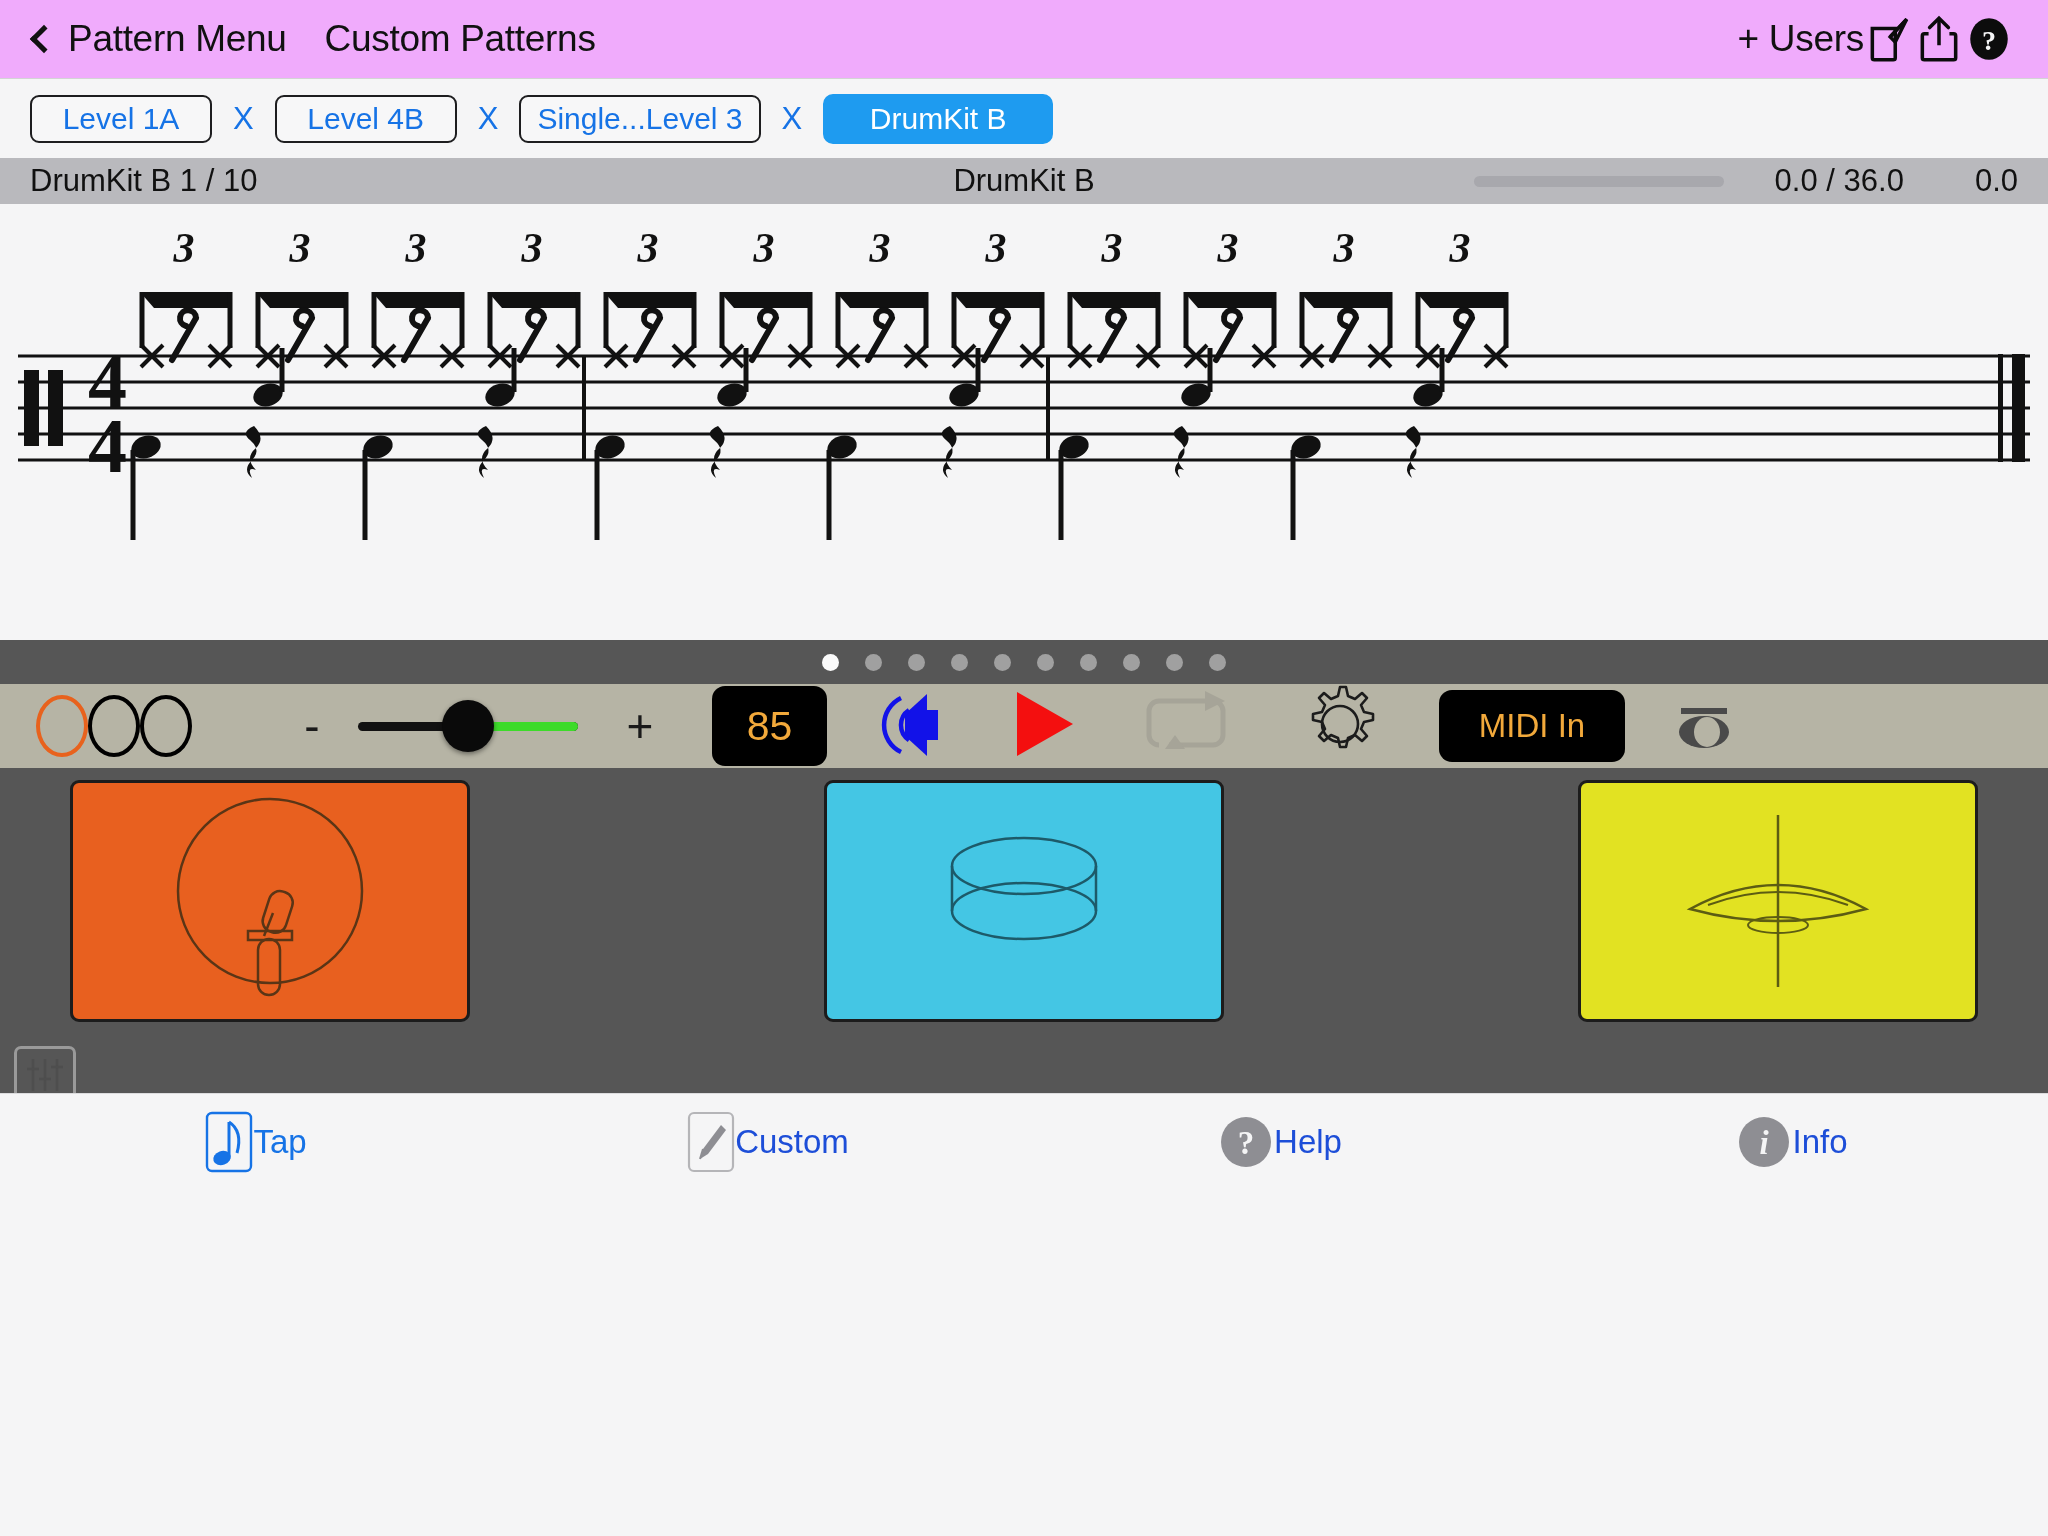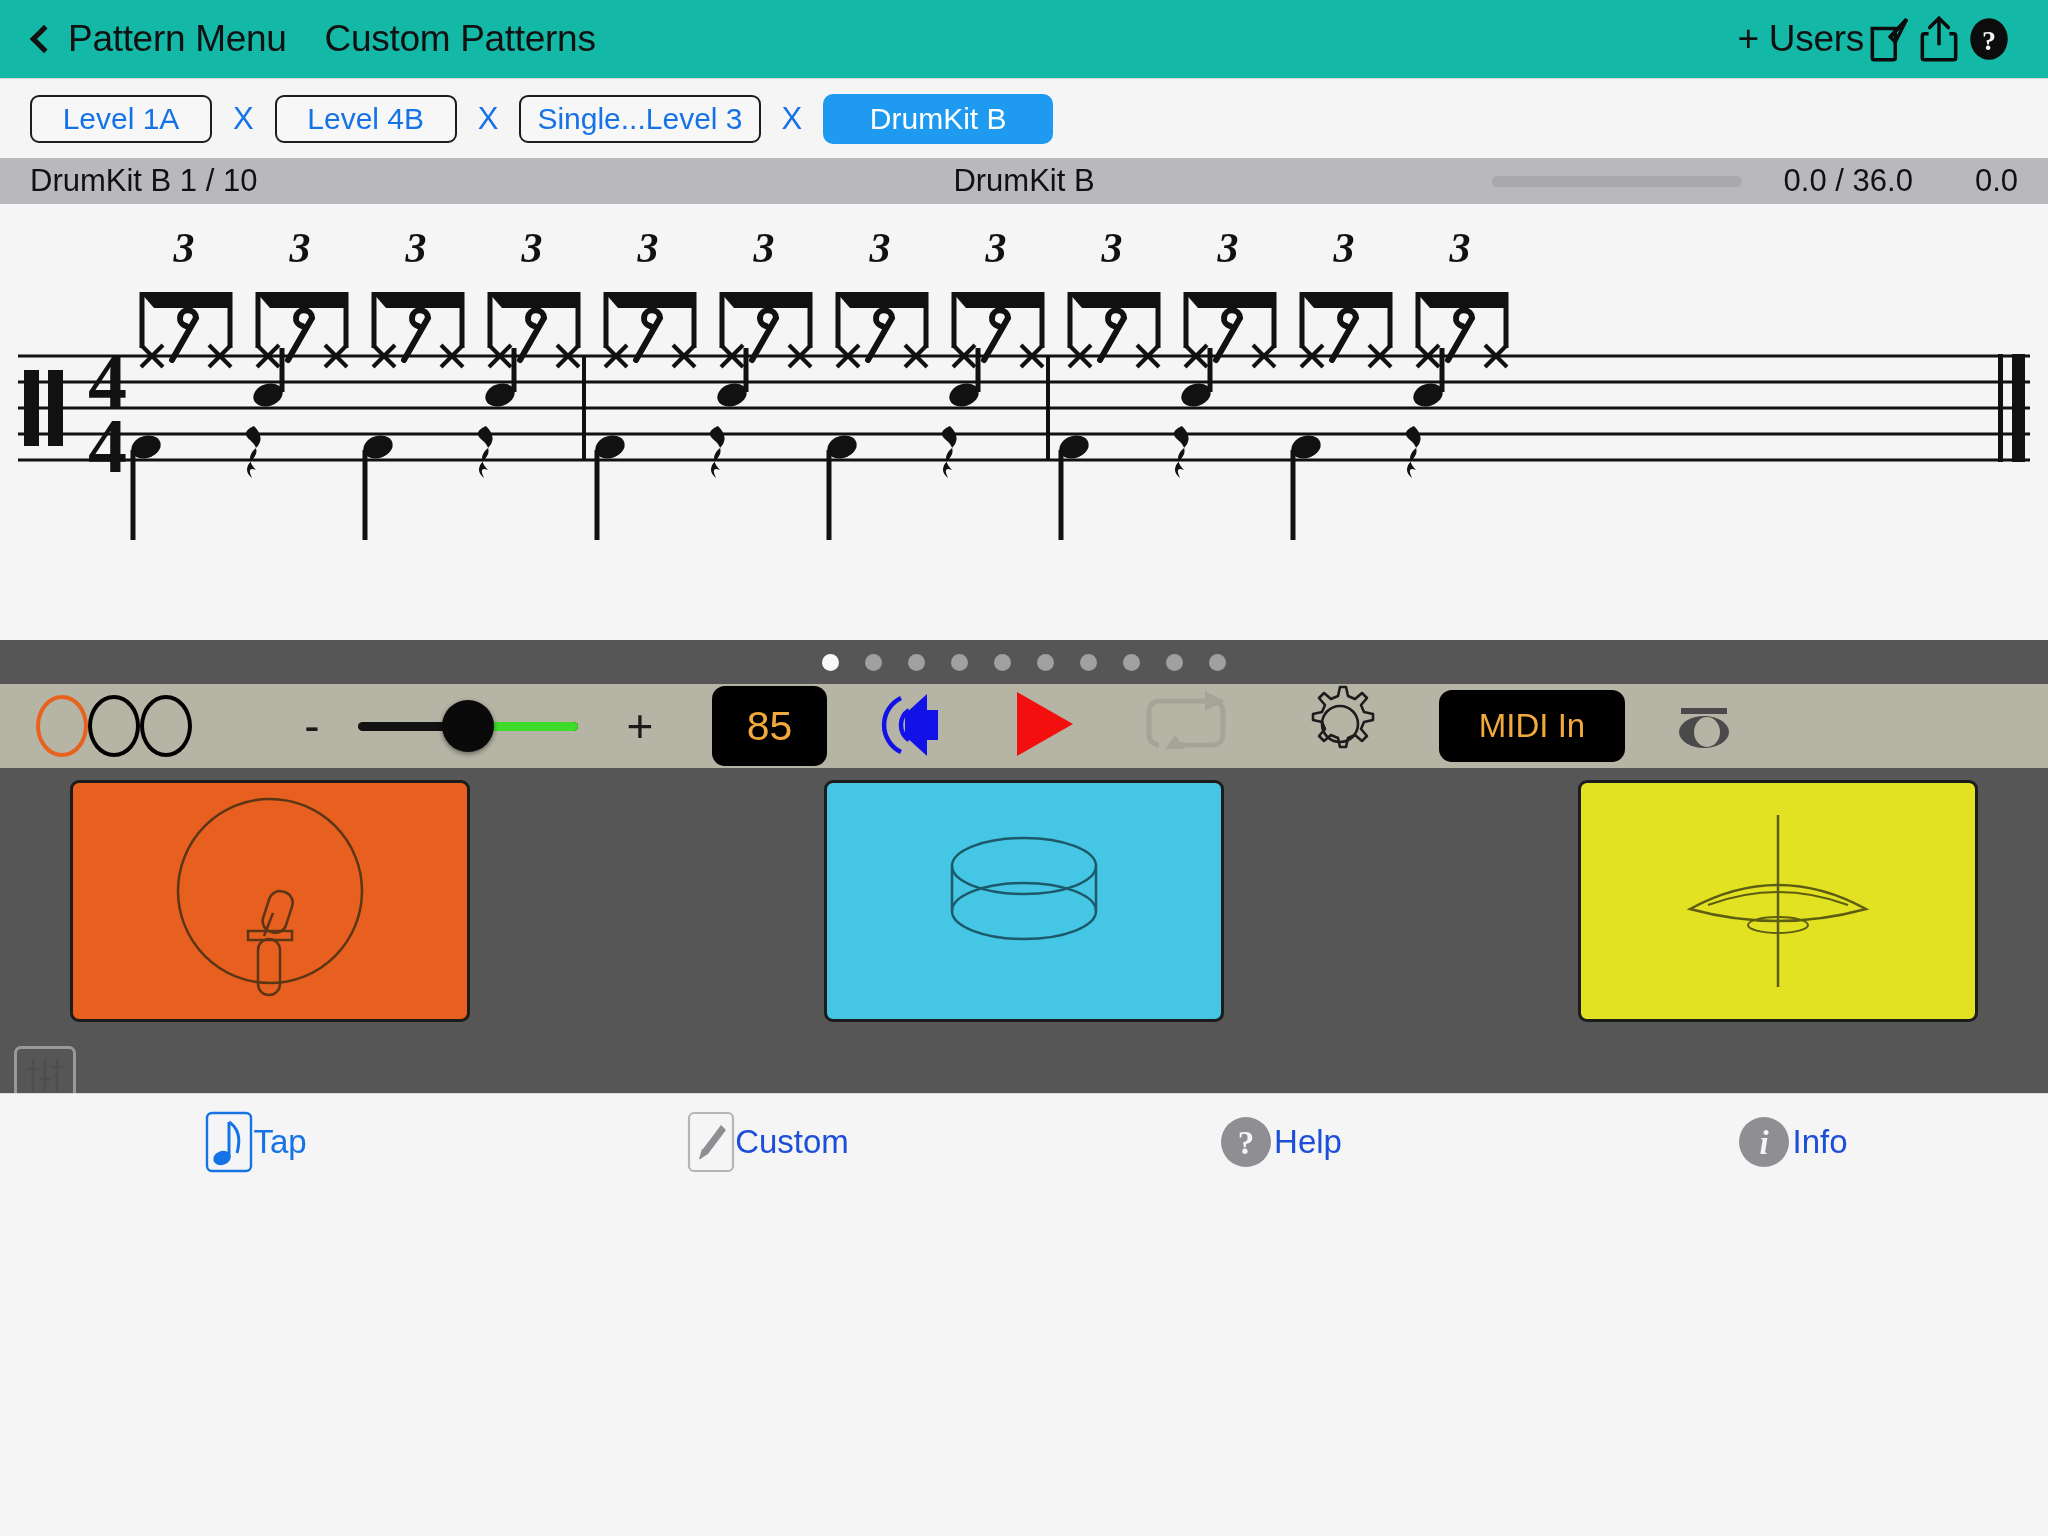--- a/index.html
+++ b/index.html
@@ -6,21 +6,21 @@
   html, body {
     width: 2048px; height: 1536px;
     font-family: "Liberation Sans", sans-serif;
     background: #f5f5f6;
     overflow: hidden;
   }
 
   
   .navbar {
     height: 78px;
-    background: #14b8a6;
+    background: #f0abfc;
     display: flex; align-items: center;
     padding: 14px 28px;
     position: relative;
     justify-content: center;
   }
   .nav-back { display: flex; align-items: center; gap: 14px; cursor: pointer; }
   .chev {
     width: 20px; height: 20px;
     border-left: 5px solid #111; border-bottom: 5px solid #111;
     transform: rotate(45deg);
@@ -63,21 +63,21 @@
   }
 
   
   .statusbar {
     height: 46px; background: #b9b9bd;
     display: flex; align-items: center;
     padding: 0 30px; position: relative;
   }
   .st-left { font-size: 31px; color: #111; }
   .st-center { position: absolute; left: 50%; transform: translateX(-50%); font-size: 31px; color: #111; }
-  .st-right { margin-left: auto; display: flex; align-items: center; gap: 0; }
+  .st-right { margin-left: auto; display: flex; align-items: center; gap: 9px; }
   .st-progress {
     width: 250px; height: 11px; border-radius: 6px;
     background: #a8a8ad; margin-right: 42px;
   }
   .st-time { font-size: 31px; color: #111; margin-right: 62px; }
   .st-time2 { font-size: 31px; color: #111; }
 
   
   .notation { height: 436px; background: #f5f5f6; position: relative; }
 

